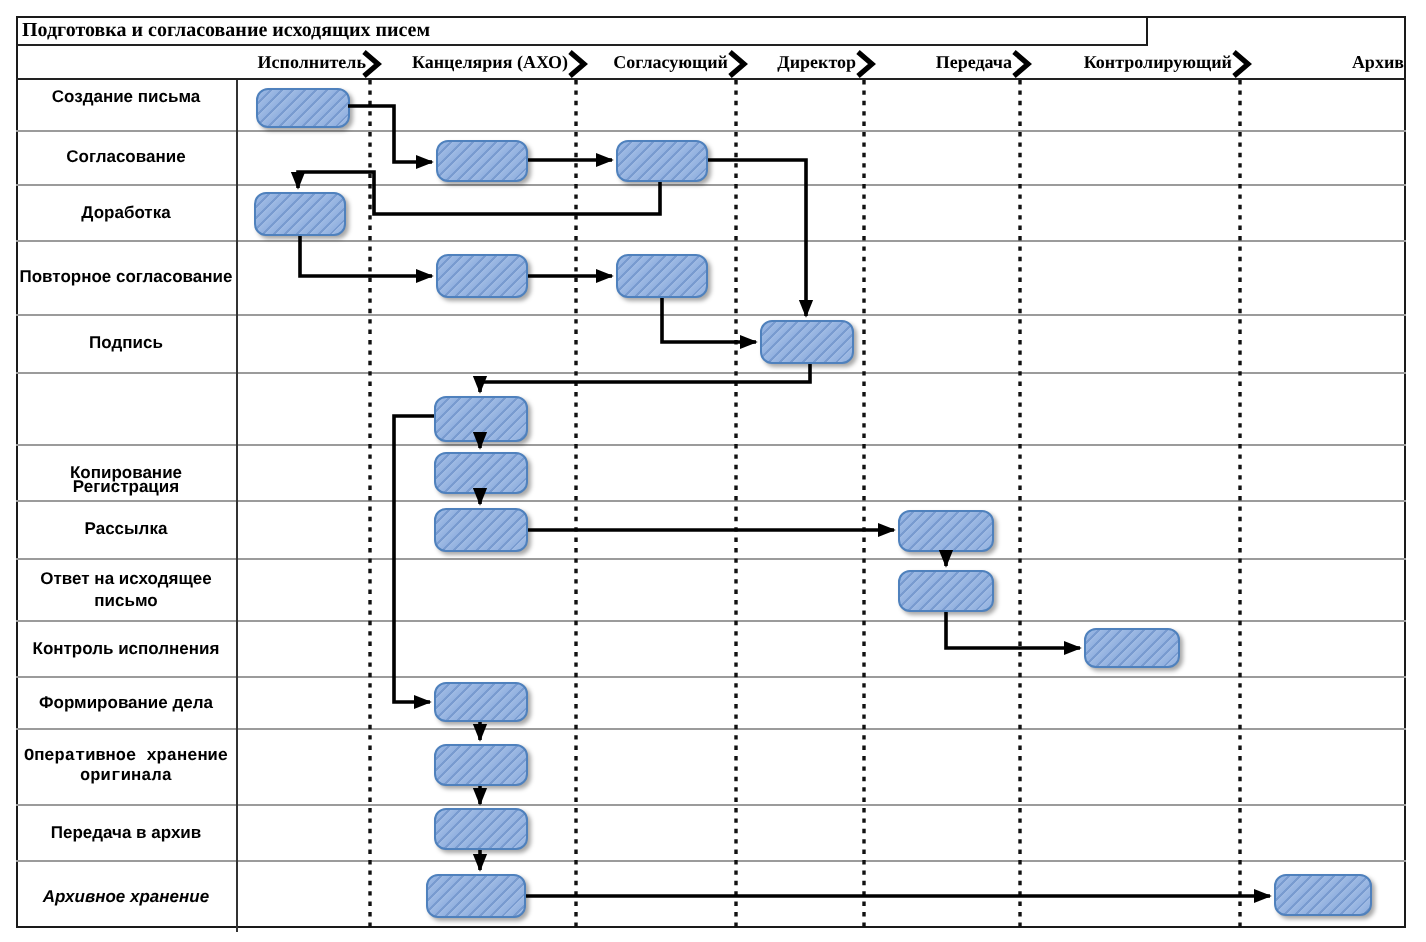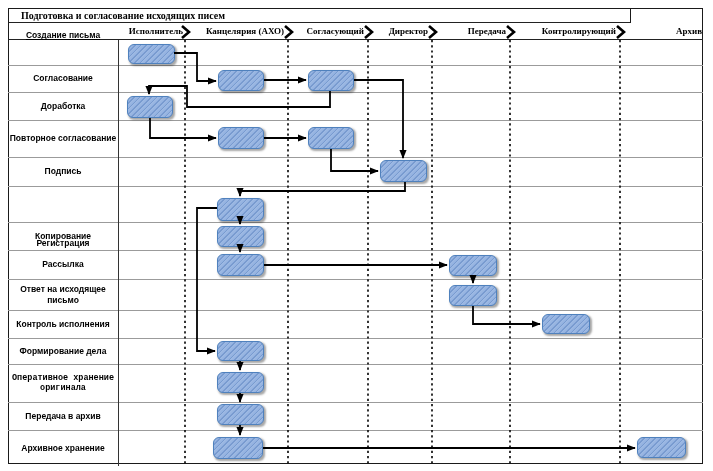--- a/index.html
+++ b/index.html
@@ -2,24 +2,24 @@
 <html><head>
 <meta charset="utf-8">
 <style>
   html,body{margin:0;padding:0;background:#fff;}
   #stage{position:relative;width:713px;height:471px;background:#fff;
          font-family:"Liberation Sans",sans-serif;overflow:hidden;}
   
   #frame{position:absolute;left:8px;top:8px;width:695px;height:456px;
          border:1.6px solid #1a1a1a;box-sizing:border-box;background:#fff;}
   
-  #title-bar{position:absolute;left:8px;top:8px;width:623px;height:15px;
+  #title-bar{position:absolute;left:8px;top:8px;width:566px;height:15px;
          border:1.6px solid #1a1a1a;border-bottom:1px solid #222;box-sizing:border-box;
          font-family:"Liberation Serif",serif;font-weight:bold;font-size:10px;
-         line-height:13px;padding-left:12px;color:#000;}
+         line-height:13px;padding-left:2px;color:#000;}
   
   #header-row{position:absolute;left:8px;top:23px;width:695px;height:17px;
          border-bottom:1.4px solid #222;box-sizing:border-box;}
   .lane-label{position:absolute;top:23px;height:17px;line-height:17px;
          font-family:"Liberation Serif",serif;font-weight:bold;font-size:9px;
          color:#000;text-align:right;white-space:nowrap;}
   .chev{position:absolute;top:25px;width:11px;height:14px;}
   
   .hline{position:absolute;left:8px;width:695px;height:0;
          border-top:1px solid #9b9b9b;}
@@ -86,34 +86,34 @@
   <div class="hline" style="top:250px;"></div>
   <div class="hline" style="top:279px;"></div>
   <div class="hline" style="top:310px;"></div>
   <div class="hline" style="top:338px;"></div>
   <div class="hline" style="top:364px;"></div>
   <div class="hline" style="top:402px;"></div>
   <div class="hline" style="top:430px;"></div>
 
   <div id="label-col-line"></div>
 
-  <div class="row-label" style="top:23px;height:25px;text-decoration:underline;">Создание письма</div>
+  <div class="row-label" style="top:36px;height:25px;">Создание письма</div>
   <div class="row-label" style="top:65px;height:27px;">Согласование</div>
   <div class="row-label" style="top:92px;height:28px;">Доработка</div>
   <div class="row-label" style="top:120px;height:37px;">Повторное согласование</div>
   <div class="row-label" style="top:157px;height:29px;">Подпись</div>
   <div class="row-label" style="top:186px;height:36px;margin-top:39px;">Регистрация</div>
   <div class="row-label" style="top:222px;height:28px;">Копирование</div>
   <div class="row-label" style="top:279px;height:31px;">Ответ на исходящее письмо</div>
   <div class="row-label" style="top:250px;height:29px;">Рассылка</div>
   <div class="row-label" style="top:310px;height:28px;">Контроль исполнения</div>
   <div class="row-label" style="top:338px;height:26px;">Формирование дела</div>
   <div class="row-label" style="top:364px;height:38px;font-family:Liberation Mono, monospace;">Оперативное хранение оригинала</div>
   <div class="row-label" style="top:402px;height:28px;">Передача в архив</div>
-  <div class="row-label" style="top:430px;height:36px;">Архивное хранение</div>
+  <div class="row-label" style="top:430px;height:36px;font-style:italic;">Архивное хранение</div>
 
   <div class="abox" style="left:128px;top:44px;width:47px;height:20px;"></div>
   <div class="abox" style="left:218px;top:70px;width:46px;height:21px;"></div>
   <div class="abox" style="left:308px;top:70px;width:46px;height:21px;"></div>
   <div class="abox" style="left:127px;top:96px;width:46px;height:22px;"></div>
   <div class="abox" style="left:218px;top:127px;width:46px;height:22px;"></div>
   <div class="abox" style="left:308px;top:127px;width:46px;height:22px;"></div>
   <div class="abox" style="left:380px;top:160px;width:47px;height:22px;"></div>
   <div class="abox" style="left:217px;top:198px;width:47px;height:23px;"></div>
   <div class="abox" style="left:217px;top:226px;width:47px;height:21px;"></div>

